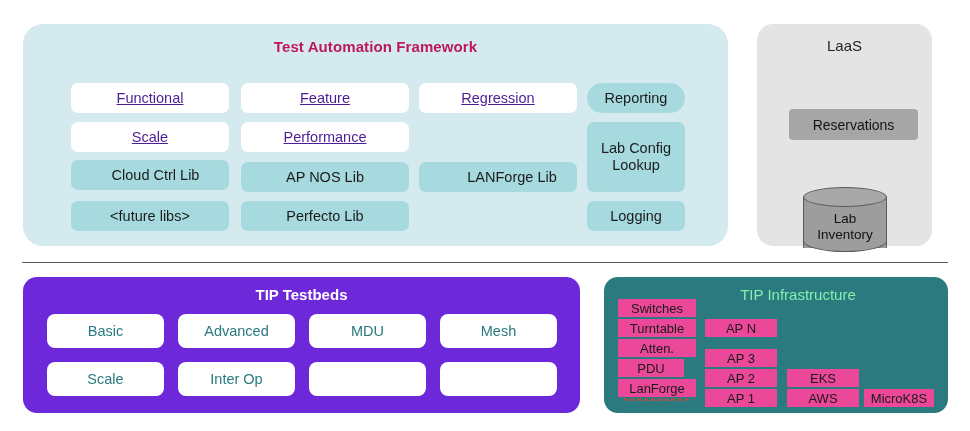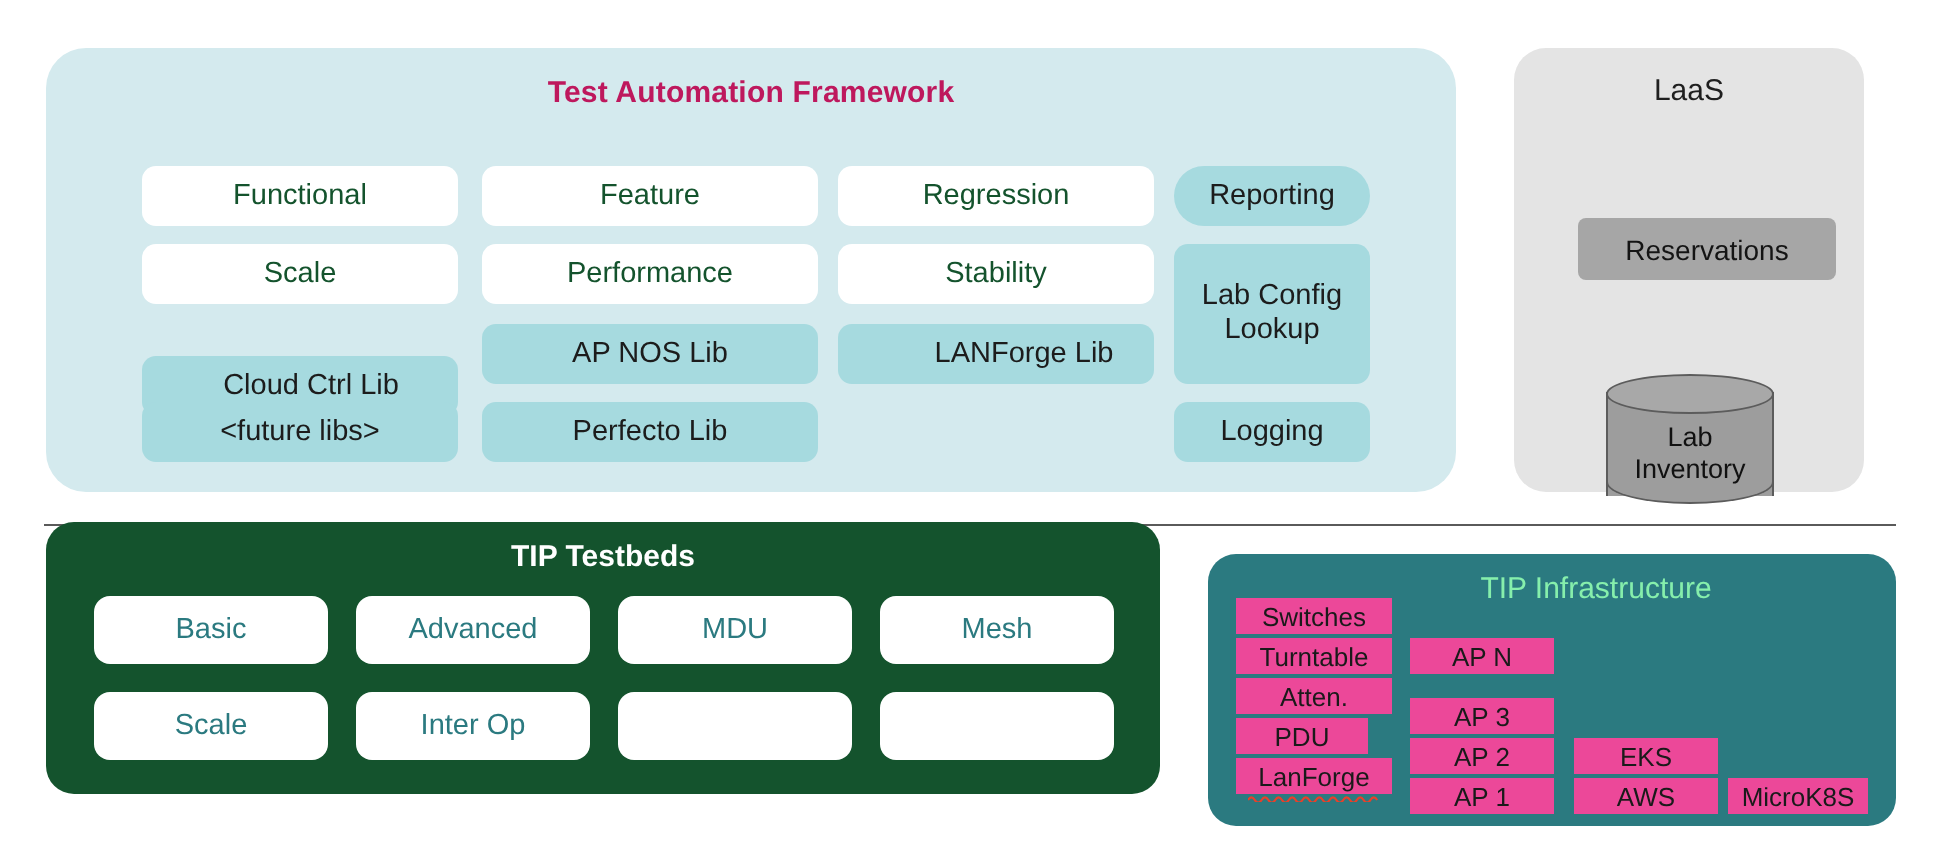--- a/index.html
+++ b/index.html
@@ -29,21 +29,21 @@
     font-size: 15px; font-weight: bold; color: #be185d;
     letter-spacing: .1px;
   }
   .chip {
     position: absolute; box-sizing: border-box;
     display: flex; align-items: center; justify-content: center;
     text-align: center; line-height: 1.15;
     border-radius: 7px;
     font-size: 14.5px;
   }
-  .chip-white { background: #ffffff; color: #14532d; }
+  .chip-white { background: #ffffff; color: #4c1d95; text-decoration: underline; }
   .chip-teal  { background: #a6dadf; color: #1c1c1c; }
 
   
   #laas-panel {
     left: 757px; top: 24px; width: 175px; height: 222px;
     background: #e4e4e4;
     border-radius: 16px;
   }
   #laas-title {
     position: absolute; left: 0; right: 0; top: 13px;
@@ -88,22 +88,22 @@
   }
 
   
   #divider {
     position: absolute; left: 22px; top: 262px; width: 926px; height: 0;
     border-top: 1.4px solid #5a5a5a;
   }
 
   
   #testbeds-panel {
-    left: 23px; top: 261px; width: 557px; height: 136px;
-    background: #14532d;
+    left: 23px; top: 277px; width: 557px; height: 136px;
+    background: #6d28d9;
     border-radius: 14px;
   }
   .panel-title-light {
     position: absolute; left: 0; right: 0; top: 9px;
     text-align: center;
     font-size: 15px; font-weight: bold; color: #ffffff;
   }
   .tb-cell {
     position: absolute; box-sizing: border-box;
     background: #ffffff; color: #2b7a80;
@@ -138,23 +138,22 @@
 
 <div class="panel" id="taf-panel">
   <div class="panel-title-dark">Test Automation Framework</div>
 
   <div class="chip chip-white" style="left:48px;top:59px;width:158px;height:30px;">Functional</div>
   <div class="chip chip-white" style="left:218px;top:59px;width:168px;height:30px;">Feature</div>
   <div class="chip chip-white" style="left:396px;top:59px;width:158px;height:30px;">Regression</div>
 
   <div class="chip chip-white" style="left:48px;top:98px;width:158px;height:30px;">Scale</div>
   <div class="chip chip-white" style="left:218px;top:98px;width:168px;height:30px;">Performance</div>
-  <div class="chip chip-white" style="left:396px;top:98px;width:158px;height:30px;">Stability</div>
-
-  <div class="chip chip-teal" style="left:48px;top:154px;width:158px;height:30px;padding-left:11px;">Cloud Ctrl Lib</div>
+
+  <div class="chip chip-teal" style="left:48px;top:136px;width:158px;height:30px;padding-left:11px;">Cloud Ctrl Lib</div>
   <div class="chip chip-teal" style="left:218px;top:138px;width:168px;height:30px;">AP NOS Lib</div>
   <div class="chip chip-teal" style="left:396px;top:138px;width:158px;height:30px;padding-left:28px;">LANForge Lib</div>
 
   <div class="chip chip-teal" style="left:48px;top:177px;width:158px;height:30px;">&lt;future libs&gt;</div>
   <div class="chip chip-teal" style="left:218px;top:177px;width:168px;height:30px;">Perfecto Lib</div>
 
   <div class="chip chip-teal" style="left:564px;top:59px;width:98px;height:30px;border-radius:15px;">Reporting</div>
   <div class="chip chip-teal" style="left:564px;top:98px;width:98px;height:70px;white-space:pre-line;">Lab Config
 Lookup</div>
   <div class="chip chip-teal" style="left:564px;top:177px;width:98px;height:30px;">Logging</div>

